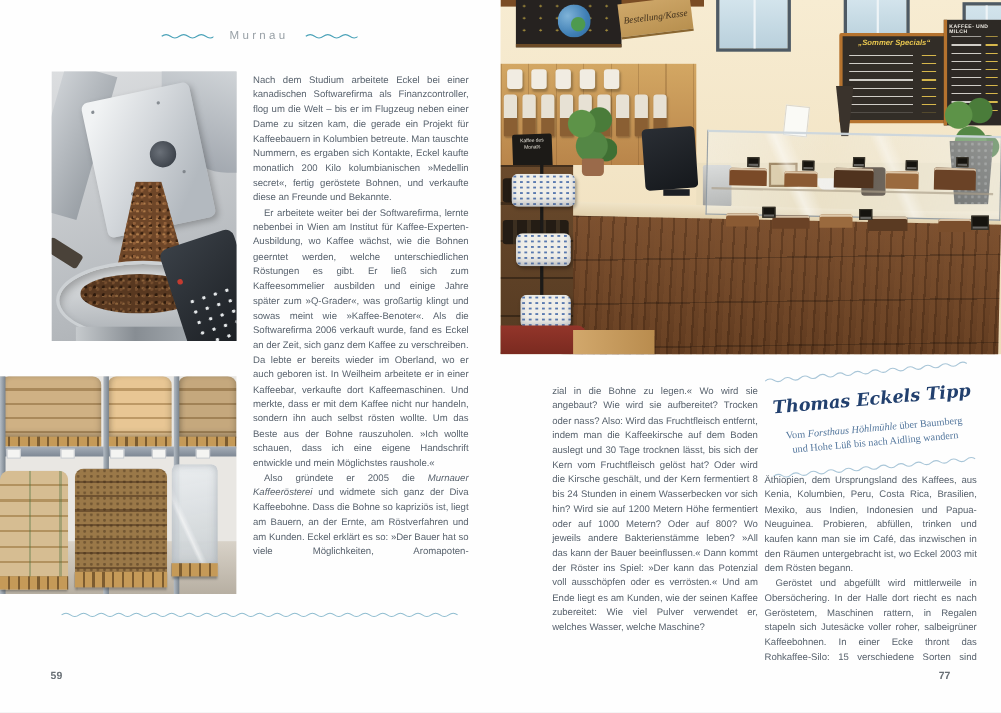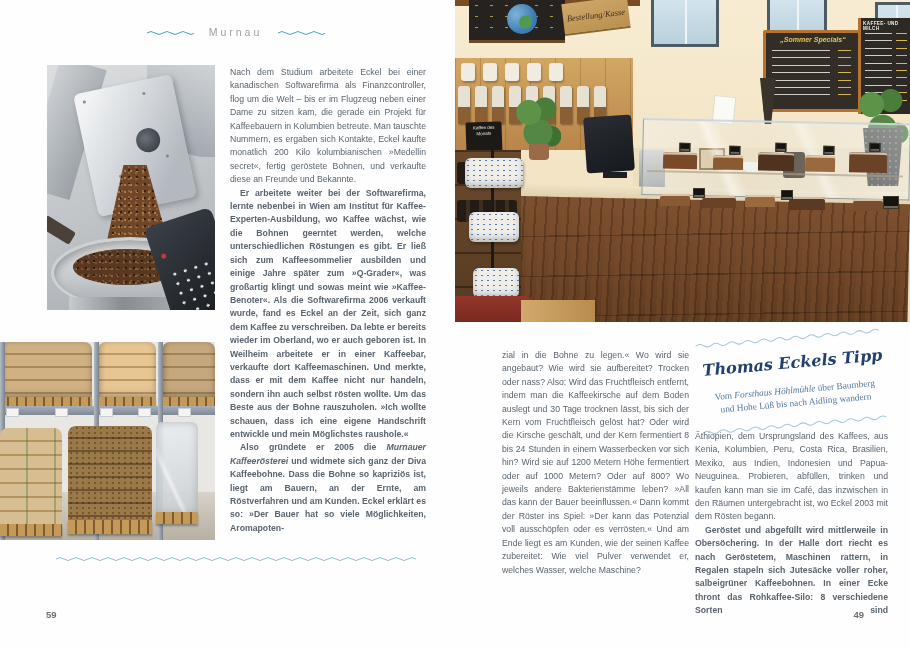--- a/index.html
+++ b/index.html
@@ -5,21 +5,21 @@
   html,body{margin:0;padding:0;background:#e8e8e8;}
   .spread{position:relative;width:910px;height:648px;background:#fefefe;overflow:hidden;
           font-family:"Liberation Sans",sans-serif;}
   .abs{position:absolute;}
   
   .hdr{position:absolute;left:118px;top:24px;width:235px;height:16px;display:flex;align-items:center;justify-content:center;gap:15px;}
   .hdr-title{font-size:10.5px;letter-spacing:3px;color:#99a1a7;}
   
   .col{position:absolute;color:#59636e;font-size:8.7px;line-height:13.4px;text-align:justify;hyphens:auto;-webkit-hyphens:auto;}
   .col p{margin:0;}
-  .col p.ind{text-indent:10px;font-weight:bold;}
+  .col p.ind{text-indent:10px;}
   .col p.jlast{text-align-last:justify;}
   .col i{font-style:italic;}
   .col-left{left:230px;top:66px;width:196px;height:500px;}
   .col-mid{left:502px;top:349px;width:187px;height:288px;}
   .col-right{left:695px;top:430px;width:193px;height:212px;}
   
   .caption{position:absolute;left:57px;top:570px;width:366px;font-family:"Liberation Serif",serif;
            font-size:9.6px;line-height:14.2px;color:#66707c;text-align:center;margin:0;}
   .pagenum{position:absolute;top:609px;font-size:9.5px;font-weight:bold;color:#686f75;}
   .pagenum.pn-l{left:46px;}
@@ -336,18 +336,18 @@
     <svg class="wavy" width="192" height="7" viewBox="0 0 192 7">
         <path d="M1 4 q4 -3 8 0 t8 0 t8 0 t8 0 t8 0 t8 0 t8 0 t8 0 t8 0 t8 0 t8 0 t8 0 t8 0 t8 0 t8 0 t8 0 t8 0 t8 0 t8 0 t8 0 t8 0 t8 0 t8 0" fill="none" stroke="#a9c6d8" stroke-width="1"></path>
       </svg>
   </div>
 
   <div class="col col-mid">
     <p>zial in die Bohne zu legen.« Wo wird sie angebaut? Wie wird sie aufbereitet? Trocken oder nass? Also: Wird das Fruchtfleisch entfernt, indem man die Kaffeekirsche auf dem Boden auslegt und 30 Tage trocknen lässt, bis sich der Kern vom Fruchtfleisch gelöst hat? Oder wird die Kirsche geschält, und der Kern fermentiert 8 bis 24 Stunden in einem Wasserbecken vor sich hin? Wird sie auf 1200 Metern Höhe fermentiert oder auf 1000 Metern? Oder auf 800? Wo jeweils andere Bakterienstämme leben? »All das kann der Bauer beeinflussen.« Dann kommt der Röster ins Spiel: »Der kann das Potenzial voll ausschöpfen oder es verrösten.« Und am Ende liegt es am Kunden, wie der seinen Kaffee zubereitet: Wie viel Pulver verwendet er, welches Wasser, welche Maschine?</p>
   </div>
   <div class="col col-right">
     <p>Äthiopien, dem Ursprungsland des Kaffees, aus Kenia, Kolumbien, Peru, Costa Rica, Brasilien, Mexiko, aus Indien, Indonesien und Papua-Neuguinea. Probieren, abfüllen, trinken und kaufen kann man sie im Café, das inzwischen in den Räumen untergebracht ist, wo Eckel 2003 mit dem Rösten begann.</p>
-    <p class="ind jlast">Geröstet und abgefüllt wird mittlerweile in Obersöchering. In der Halle dort riecht es nach Geröstetem, Maschinen rattern, in Regalen stapeln sich Jutesäcke voller roher, salbeigrüner Kaffeebohnen. In einer Ecke thront das Rohkaffee-Silo: 8 verschiedene Sorten sind</p>
-  </div>
-
-  <div class="pagenum pn-r">49</div>
+    <p class="ind jlast">Geröstet und abgefüllt wird mittlerweile in Obersöchering. In der Halle dort riecht es nach Geröstetem, Maschinen rattern, in Regalen stapeln sich Jutesäcke voller roher, salbeigrüner Kaffeebohnen. In einer Ecke thront das Rohkaffee-Silo: 15 verschiedene Sorten sind</p>
+  </div>
+
+  <div class="pagenum pn-r">77</div>
 
 </div>
 
 </body></html>

